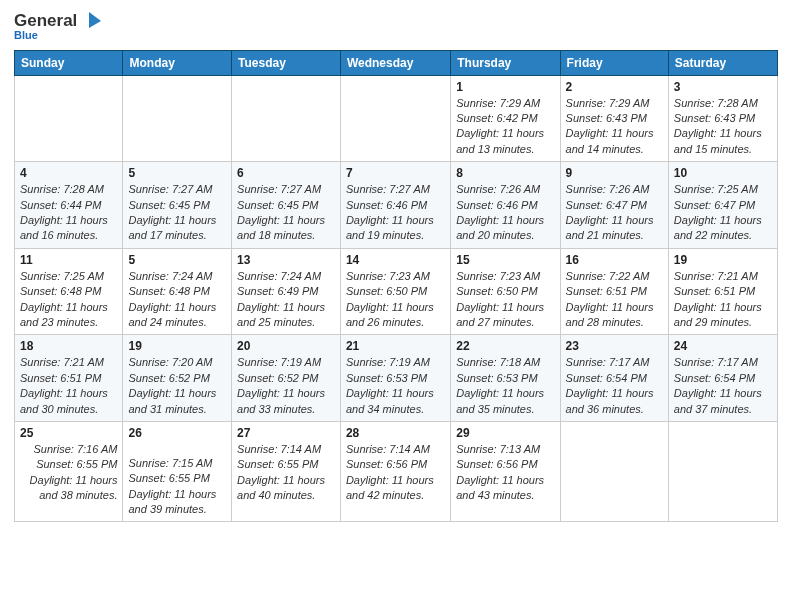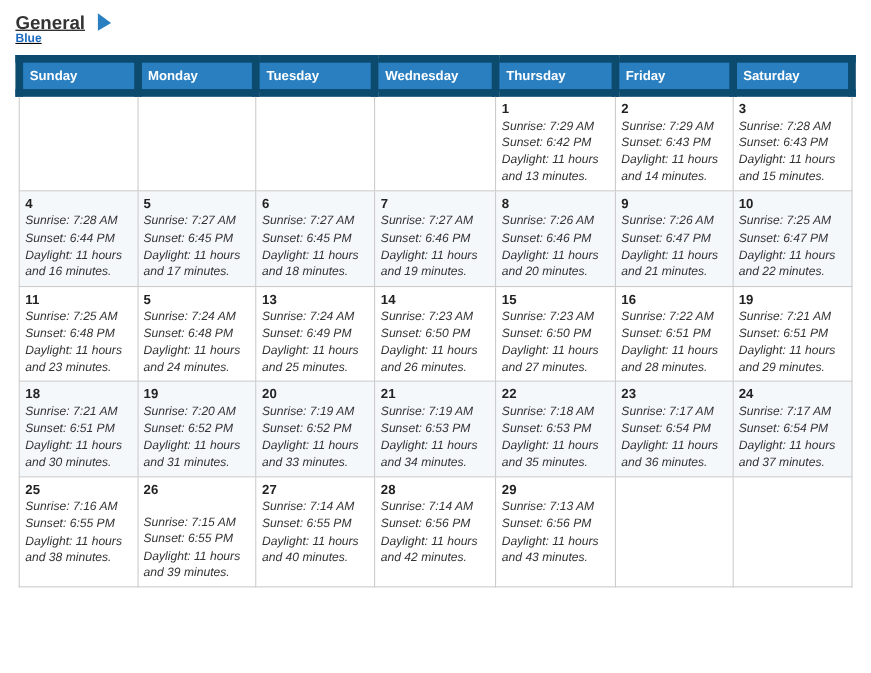--- a/index.html
+++ b/index.html
@@ -14,21 +14,20 @@
       width: 792px;
       min-height: 612px;
       background: #fff;
       padding: 10px 14px 14px 14px;
     }
     .header {
       display: flex;
       justify-content: space-between;
       align-items: center;
       margin-bottom: 8px;
-      text-decoration: underline;
     }
     .logo {
       display: flex;
       align-items: center;
       gap: 4px;
     }
     .title-block {
       text-align: right;
     }
     .title-month {
@@ -47,21 +46,21 @@
       border-collapse: collapse;
       font-size: 11px;
     }
     .calendar-table thead tr th {
       background: #2a7fc1;
       color: #fff;
       text-align: left;
       padding: 5px 6px;
       font-size: 12px;
       font-weight: bold;
-      border: 7px solid #0c4a6e;
+      border: 1px solid #0c4a6e;
     }
     .calendar-table tbody tr td {
       border: 1px solid #ccc;
       vertical-align: top;
       padding: 4px 5px;
       width: 113px;
       min-height: 80px;
       height: 80px;
     }
     .calendar-table tbody tr:nth-child(odd) td {
@@ -297,21 +296,21 @@
             <div class="cell-day">24</div>
             <div class="cell-info" style="white-space: pre-line;">Sunrise: 7:17 AM
 Sunset: 6:54 PM
 Daylight: 11 hours
 and 37 minutes.</div>
           </td>
         </tr>
         <tr>
           <td>
             <div class="cell-day">25</div>
-            <div class="cell-info" style="white-space: pre-line;">Sunrise: 7:16 AM
+            <div class="cell-info" style="white-space: pre-line; text-align: right;">Sunrise: 7:16 AM
 Sunset: 6:55 PM
 Daylight: 11 hours
 and 38 minutes.</div>
           </td>
           <td>
             <div class="cell-day">26</div>
             <div class="cell-info" style="white-space: pre-line; margin-top: 16px;">Sunrise: 7:15 AM
 Sunset: 6:55 PM
 Daylight: 11 hours
 and 39 minutes.</div>

